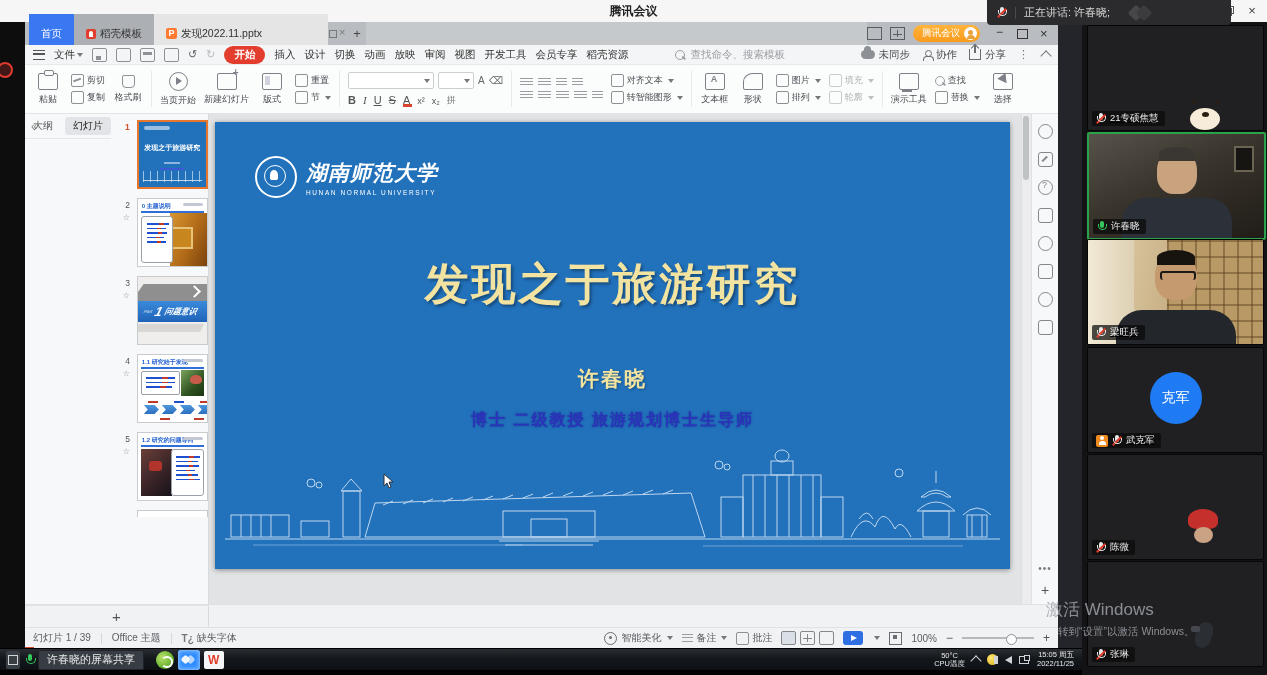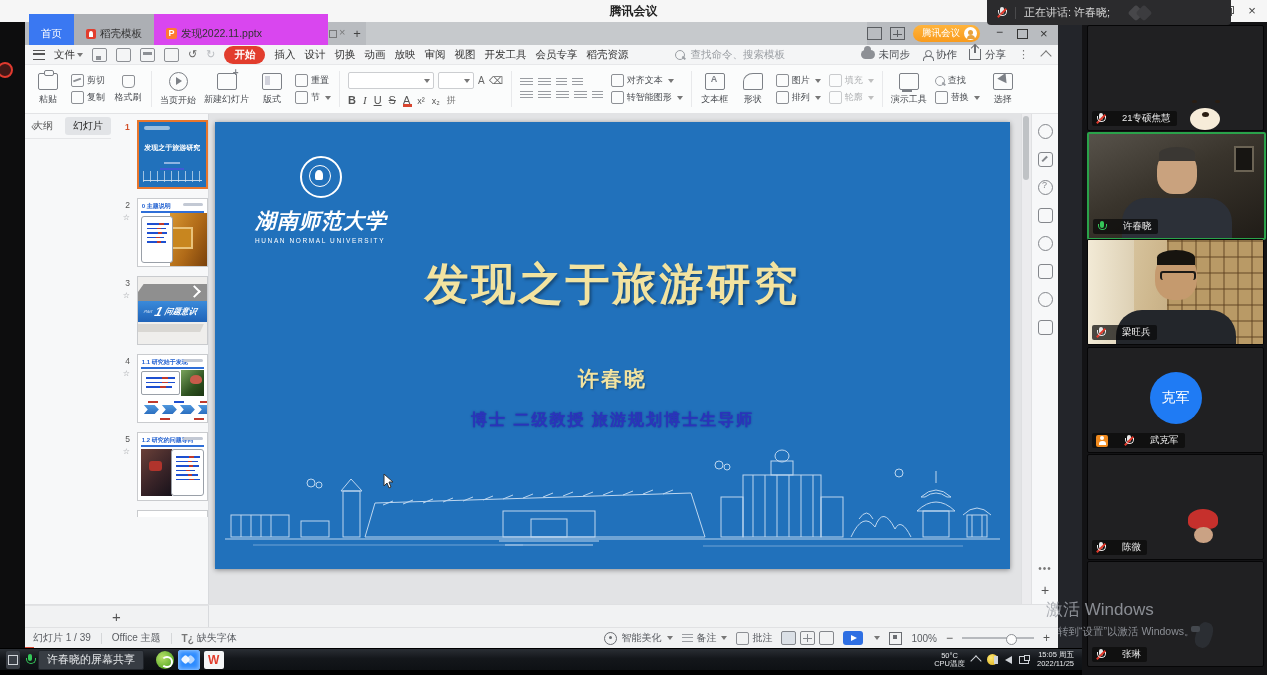--- a/index.html
+++ b/index.html
@@ -27,21 +27,21 @@
   .reddot{position:absolute;left:-3px;top:40px;width:12px;height:12px;border-radius:50%;border:2px solid #e03a2f;background:rgba(224,58,47,.25);z-index:40;}
   
   .wps{position:absolute;left:25px;top:0;width:1033px;height:626px;background:#fff;display:flex;flex-direction:column;}
   
   .tabbar{height:23px;background:#b9bcc0;display:flex;align-items:center;padding-left:4px;font-size:10.5px;color:#333;}
   .tab{height:39px;display:flex;align-items:center;gap:4px;padding:0 12px;cursor:pointer;}
   .tab-home{background:#3a78f2;color:#fff;border-radius:0;}
   .tab-docer{background:#acafb4;}
   .docer-ico{width:10px;height:10px;background:#e23d2d;border-radius:2px;position:relative;}
   .docer-ico::after{content:"";position:absolute;left:3px;top:2px;width:4px;height:6px;border-radius:50% 50% 0 0;background:#fff;}
-  .tab-doc{background:#d946ef;min-width:150px;}
+  .tab-doc{background:#e5e5e5;min-width:150px;}
   .p-ico{width:11px;height:11px;background:#ff7a33;border-radius:2px;position:relative;}
   .p-ico::after{content:"P";position:absolute;left:2.5px;top:-0.5px;color:#fff;font-size:9px;font-weight:bold;}
   .tabmini{width:10px;height:10px;position:relative;opacity:.65;cursor:pointer;}
   .tabmini.pin::before{content:"";position:absolute;inset:1px;border:1px solid #555;}
   .tabmini.cls::before{content:"×";position:absolute;left:1px;top:-3px;font-size:11px;color:#555;}
   .tab-add{width:18px;text-align:center;color:#444;font-size:13px;cursor:pointer;}
   .tab-add::before{content:"+";}
   .tabspacer{flex:1;height:23px;background:#c6c9cc;}
   .layico{width:13px;height:11px;border:1px solid #5a5d61;margin-right:8px;position:relative;cursor:pointer;}
   .layico.grid::before{content:"";position:absolute;left:2px;top:2px;right:2px;bottom:2px;
@@ -173,21 +173,21 @@
   .t5img{position:absolute;left:3px;top:16px;width:45%;bottom:4px;background:linear-gradient(135deg,#6a4038,#3a2428 55%,#17121a);}
   .t5img::after{content:"";position:absolute;left:8px;top:12px;width:13px;height:10px;border-radius:3px;background:#b0342c;}
   .t5box{position:absolute;right:3px;top:16px;width:48%;bottom:4px;border:1px solid #9aa0a8;border-radius:3px;background:#fff;padding:3px 2px;box-sizing:border-box;}
   .sliver{width:123px;height:7px;background:#fff;border:1px solid #c9cbce;border-bottom:none;box-sizing:border-box;}
   .thfoot{height:22px;display:flex;align-items:center;justify-content:center;background:#f1f2f3;border-right:1px solid #d8dadd;border-top:1px solid #e2e3e5;}
   .addslide{font-size:15px;color:#555;cursor:pointer;line-height:14px;}
   .addslide::before{content:"+";}
   
   .editor{flex:1;position:relative;min-width:0;}
   .slide{position:absolute;left:6px;top:8px;width:795px;height:447px;background:#2171bb;box-shadow:0 1px 5px rgba(0,0,0,.4);overflow:hidden;}
-  .slogo{position:absolute;left:40px;top:34px;display:flex;align-items:center;gap:9px;color:#fff;flex-direction:column;}
+  .slogo{position:absolute;left:40px;top:34px;display:flex;align-items:center;gap:9px;color:#fff;}
   .ring{width:38px;height:38px;border:2px solid #fff;border-radius:50%;position:relative;flex:none;}
   .ring::before{content:"";position:absolute;left:7px;top:7px;width:20px;height:20px;border:1px solid #fff;border-radius:50%;}
   .ring::after{content:"";position:absolute;left:13px;top:12px;width:8px;height:10px;background:#fff;border-radius:50% 50% 20% 20%;}
   .slogotext .cn{font-size:21px;font-weight:bold;font-family:"Liberation Serif","DejaVu Serif",serif;font-style:italic;letter-spacing:1px;}
   .slogotext .en{font-size:6.5px;letter-spacing:1.6px;margin-top:2px;}
   .stitle{position:absolute;left:0;right:0;top:133px;text-align:center;color:#f2e3a0;font-size:44px;font-weight:bold;letter-spacing:3px;text-shadow:2px 2px 3px rgba(0,0,0,.35);}
   .sauthor{position:absolute;left:0;right:0;top:243px;text-align:center;color:#f2e3a0;font-size:21px;font-weight:bold;letter-spacing:2px;text-shadow:1px 1px 2px rgba(0,0,0,.3);}
   .ssub{position:absolute;left:0;right:0;top:288px;text-align:center;color:#2b33bb;font-size:16px;font-weight:bold;letter-spacing:2px;text-shadow:0 0 2px rgba(20,25,120,.6);}
   .sky{position:absolute;left:8px;bottom:12px;}
   .cursor{position:absolute;left:168px;top:352px;}
@@ -256,21 +256,21 @@
   .trayspk::after{content:"";position:absolute;left:-11px;top:-4px;width:4px;height:8px;background:#cfd3d8;}
   .traynet{width:11px;height:9px;position:relative;}
   .traynet::before{content:"";position:absolute;left:0;bottom:0;width:8px;height:6px;border:1px solid #cfd3d8;}
   .traynet::after{content:"";position:absolute;right:0;top:0;width:4px;height:4px;border:1px solid #cfd3d8;background:#14171b;}
   .trayclock{font-size:7.5px;line-height:8.5px;text-align:right;padding-right:4px;}
   .bottomblack{position:absolute;left:0;top:648px;width:1082px;height:5px;background:#000;}
   
   .panel{position:absolute;left:1082px;top:22px;width:185px;height:653px;background:#131315;}
   .ptile{position:absolute;left:5px;width:175px;height:104px;background:#202022;border:1px solid #060607;border-radius:2px;overflow:hidden;cursor:pointer;}
   .ptile.speaking{border:2px solid #2aa24a;}
-  .plabel{position:absolute;left:4px;bottom:4px;height:15px;background:rgba(10,10,10,.72);border-radius:2px;display:flex;align-items:center;gap:16px;padding:0 6px 0 4px;z-index:5;}
+  .plabel{position:absolute;left:4px;bottom:4px;height:15px;background:rgba(10,10,10,.72);border-radius:2px;display:flex;align-items:center;gap:4px;padding:0 6px 0 4px;z-index:5;text-decoration:underline;}
   .plabel .pname{color:#ececec;font-size:9.5px;white-space:nowrap;}
   .mic{position:relative;width:10px;height:12px;display:inline-block;flex:none;}
   .mic::before{content:"";position:absolute;left:3px;top:0.5px;width:4px;height:6.5px;background:#e8e8e8;border-radius:2px;}
   .mic::after{content:"";position:absolute;left:1px;top:3.5px;width:7px;height:5px;border:1px solid #e8e8e8;border-top:none;border-radius:0 0 6px 6px;}
   .mic.on::before{background:#35c759;}
   .mic.on::after{border-color:#35c759;}
   .mic .slash{position:absolute;left:-1px;top:5px;width:12px;height:1.8px;background:#e0392b;transform:rotate(-45deg);display:block;}
   .pbadge{width:12px;height:12px;background:#f08a1e;border-radius:2px;position:relative;flex:none;}
   .pbadge::before{content:"";position:absolute;left:4px;top:1.5px;width:4px;height:4px;border-radius:50%;background:#fff;}
   .pbadge::after{content:"";position:absolute;left:2.5px;top:6.5px;width:7px;height:4px;border-radius:3px 3px 0 0;background:#fff;}

